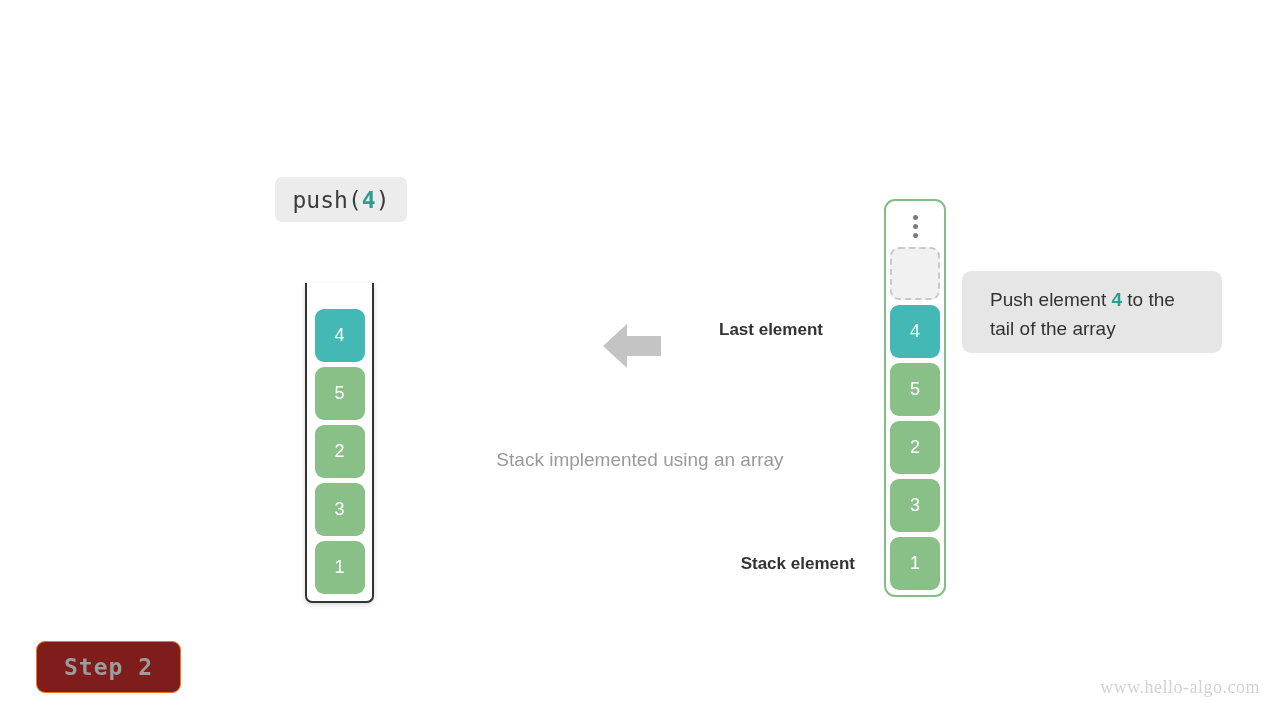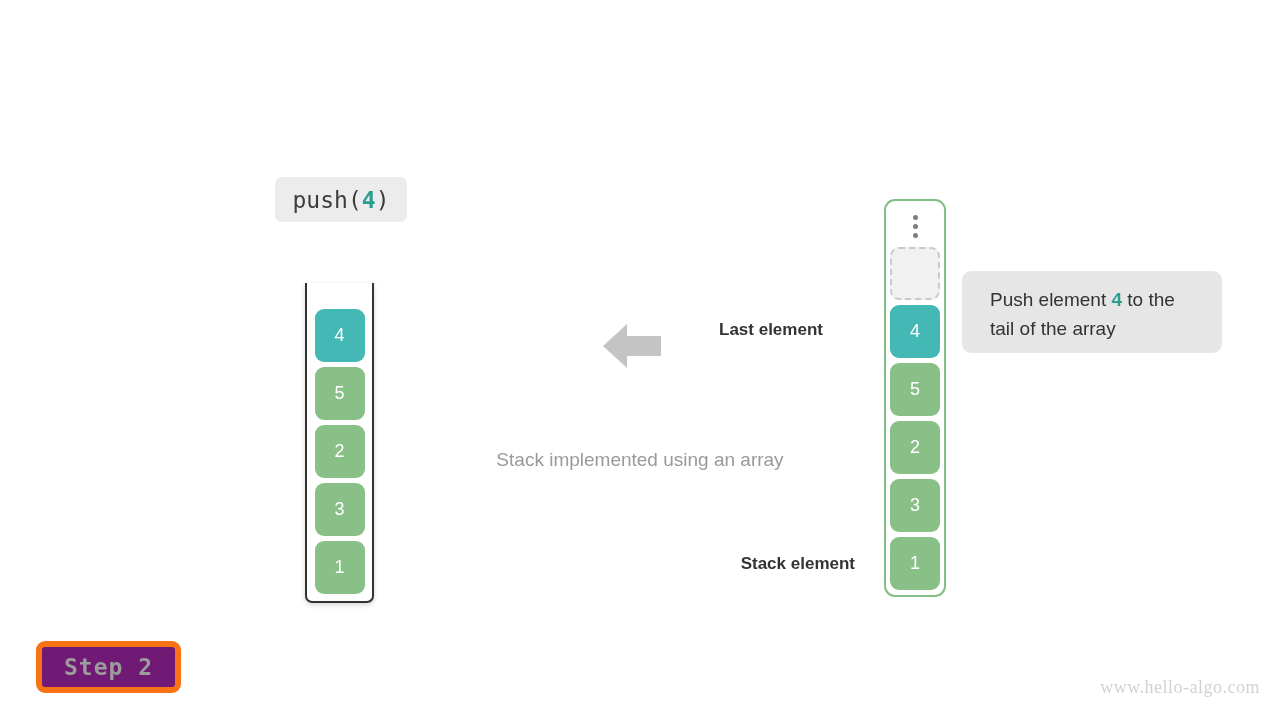--- a/index.html
+++ b/index.html
@@ -184,22 +184,22 @@
   }
 
   
   #step-badge {
     position: absolute;
     left: 36px;
     top: 641px;
     width: 145px;
     height: 52px;
     box-sizing: border-box;
-    background: #701a75;
-    border: 6px solid #f97316;
+    background: #7f1d1d;
+    border: 1px solid #f97316;
     border-radius: 9px;
     display: flex;
     align-items: center;
     justify-content: center;
     font-family: "DejaVu Sans Mono", "Liberation Mono", monospace;
     font-size: 23px;
     font-weight: bold;
     color: #9c9c9c;
     letter-spacing: 1px;
   }

